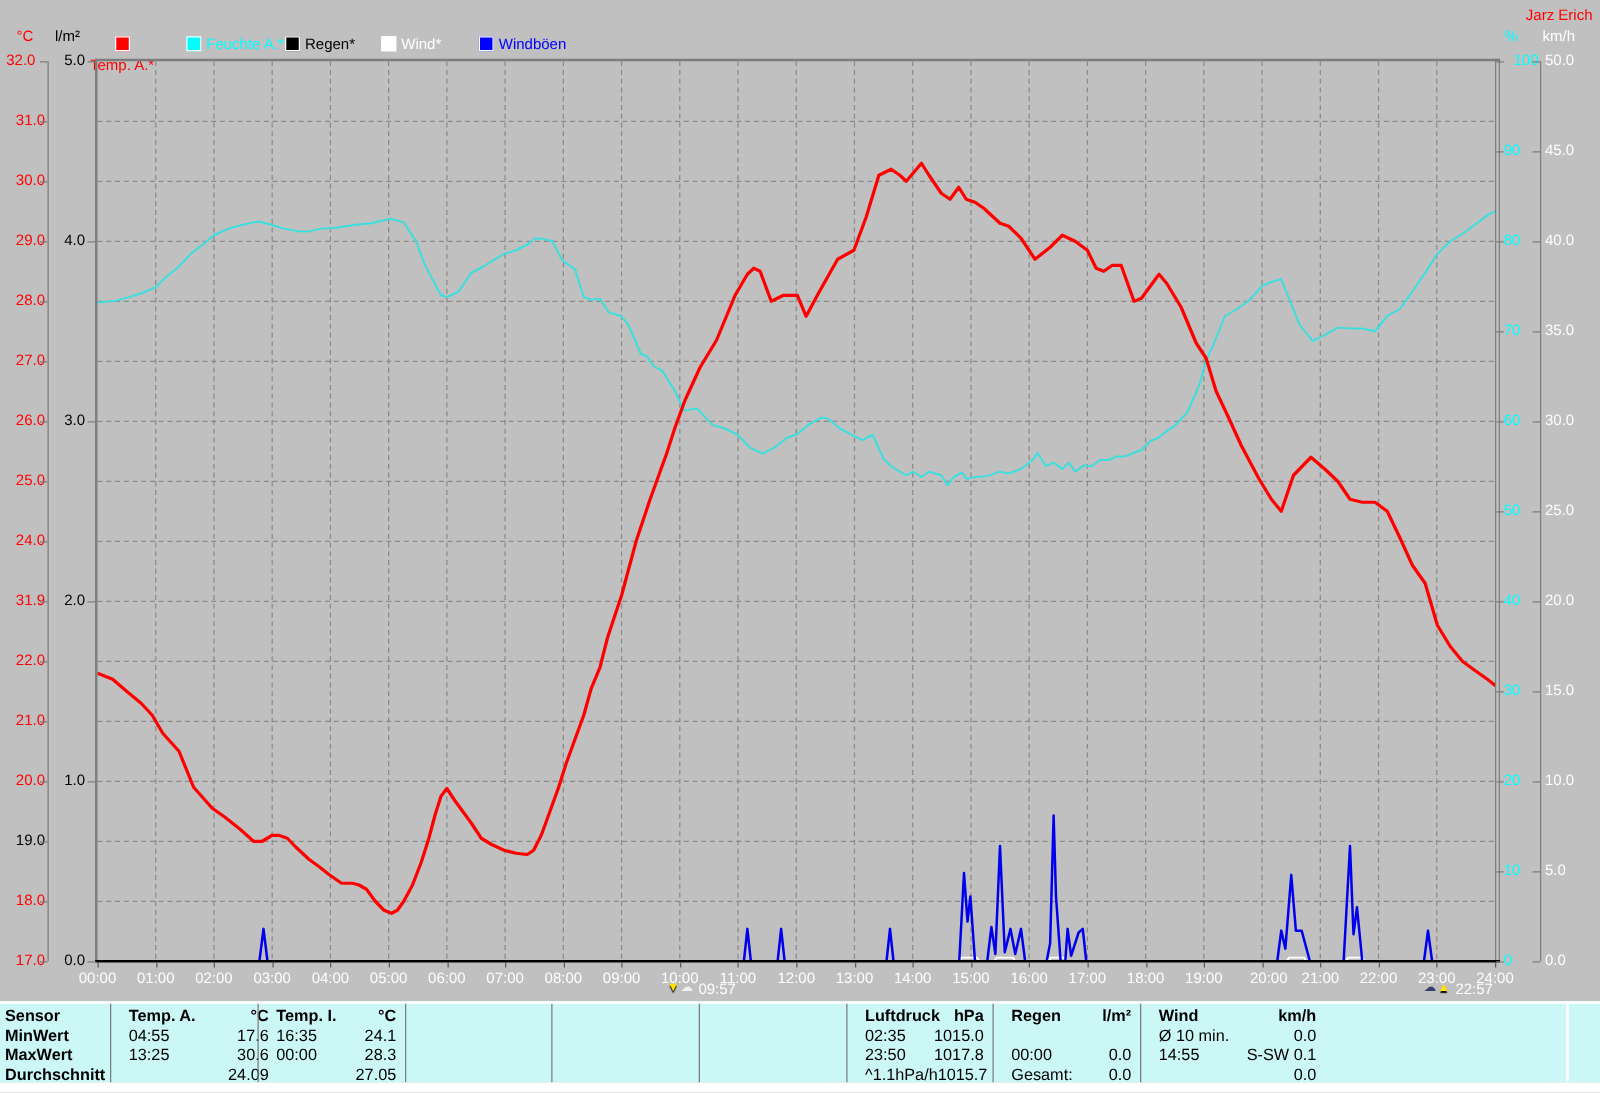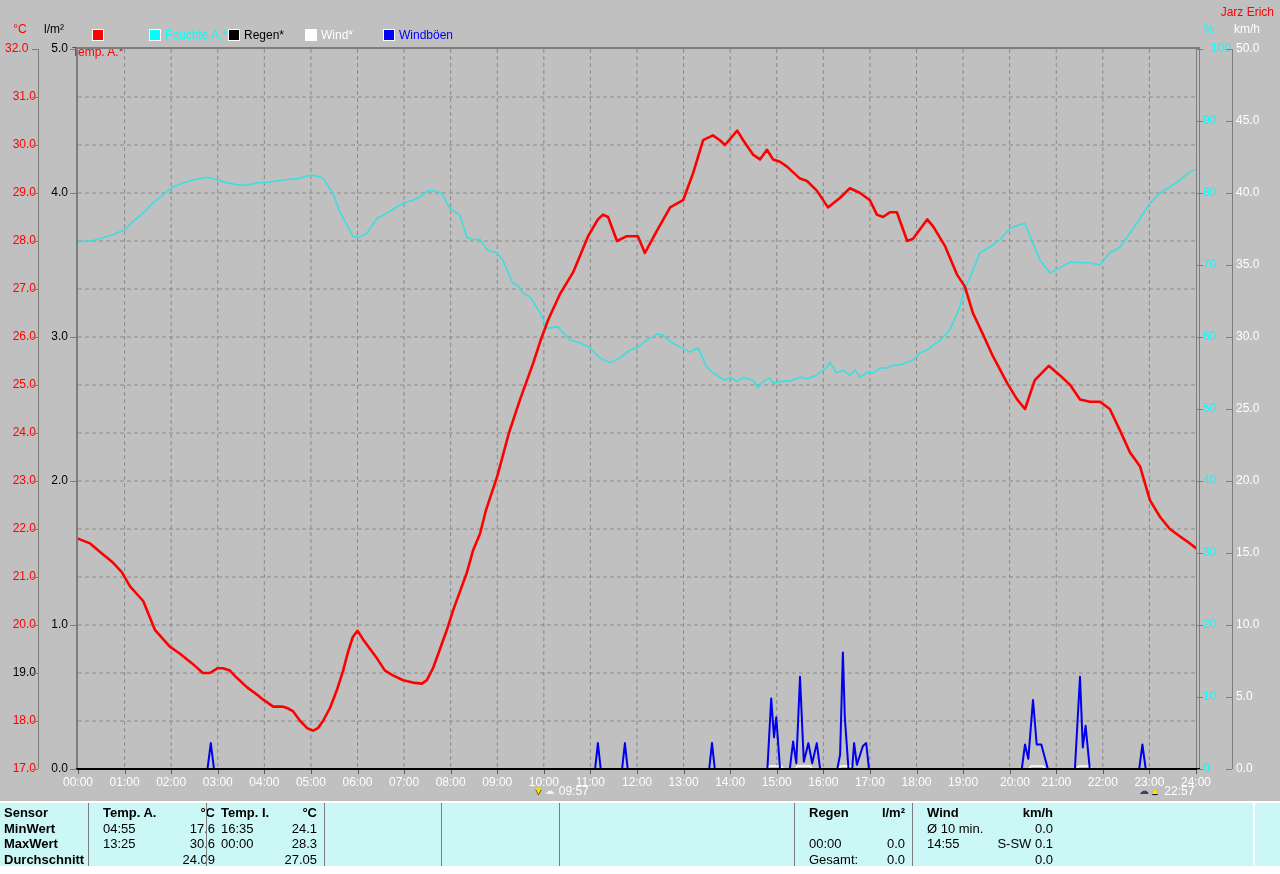--- a/index.html
+++ b/index.html
@@ -132,21 +132,21 @@
       <div class="tick-label" style="left: 5px; top: 234px; width: 31px; text-align: right; color: rgb(255, 0, 0);">28.0</div>
       <div class="tick" style="left: 32px; top: 241px; width: 6px; height: 1px;"></div>
       <div class="tick-label" style="left: 5px; top: 282px; width: 31px; text-align: right; color: rgb(255, 0, 0);">27.0</div>
       <div class="tick" style="left: 32px; top: 289px; width: 6px; height: 1px;"></div>
       <div class="tick-label" style="left: 5px; top: 330px; width: 31px; text-align: right; color: rgb(255, 0, 0);">26.0</div>
       <div class="tick" style="left: 32px; top: 337px; width: 6px; height: 1px;"></div>
       <div class="tick-label" style="left: 5px; top: 378px; width: 31px; text-align: right; color: rgb(255, 0, 0);">25.0</div>
       <div class="tick" style="left: 32px; top: 385px; width: 6px; height: 1px;"></div>
       <div class="tick-label" style="left: 5px; top: 426px; width: 31px; text-align: right; color: rgb(255, 0, 0);">24.0</div>
       <div class="tick" style="left: 32px; top: 433px; width: 6px; height: 1px;"></div>
-      <div class="tick-label" style="left: 5px; top: 474px; width: 31px; text-align: right; color: rgb(255, 0, 0);">23.0</div>
+      <div class="tick-label" style="left: 5px; top: 474px; width: 31px; text-align: right; color: rgb(255, 0, 0);">31.9</div>
       <div class="tick" style="left: 32px; top: 481px; width: 6px; height: 1px;"></div>
       <div class="tick-label" style="left: 5px; top: 522px; width: 31px; text-align: right; color: rgb(255, 0, 0);">22.0</div>
       <div class="tick" style="left: 32px; top: 529px; width: 6px; height: 1px;"></div>
       <div class="tick-label" style="left: 5px; top: 570px; width: 31px; text-align: right; color: rgb(255, 0, 0);">21.0</div>
       <div class="tick" style="left: 32px; top: 577px; width: 6px; height: 1px;"></div>
       <div class="tick-label" style="left: 5px; top: 618px; width: 31px; text-align: right; color: rgb(255, 0, 0);">20.0</div>
       <div class="tick" style="left: 32px; top: 625px; width: 6px; height: 1px;"></div>
       <div class="tick-label" style="left: 5px; top: 666px; width: 31px; text-align: right; color: #000000;">19.0</div>
       <div class="tick" style="left: 32px; top: 673px; width: 6px; height: 1px;"></div>
       <div class="tick-label" style="left: 5px; top: 714px; width: 31px; text-align: right; color: rgb(255, 0, 0);">18.0</div>
@@ -363,20 +363,38 @@
         </div>
         <div class="trow" style="top: 33px;">
           <span class="tleft"></span>
           <span></span>
         </div>
         <div class="trow" style="top: 49px;">
           <span class="tleft"></span>
           <span></span>
         </div>
       </div>
+      <div class="tcol" style="left: 677px; width: 117px;">
+        <div class="trow thead" style="top: 2px;">
+          <span class="tleft">Luftdruck</span>
+          <span>hPa</span>
+        </div>
+        <div class="trow" style="top: 18px;">
+          <span class="tleft">02:35</span>
+          <span>1015.0</span>
+        </div>
+        <div class="trow" style="top: 33px;">
+          <span class="tleft">23:50</span>
+          <span>1017.8</span>
+        </div>
+        <div class="trow" style="top: 49px;">
+          <span class="tleft">^1.1hPa/h</span>
+          <span>1015.7</span>
+        </div>
+      </div>
       <div class="tcol" style="left: 794px; width: 118px;">
         <div class="trow thead" style="top: 2px;">
           <span class="tleft">Regen</span>
           <span>l/m²</span>
         </div>
         <div class="trow" style="top: 18px;">
           <span class="tleft"></span>
           <span></span>
         </div>
         <div class="trow" style="top: 33px;">

